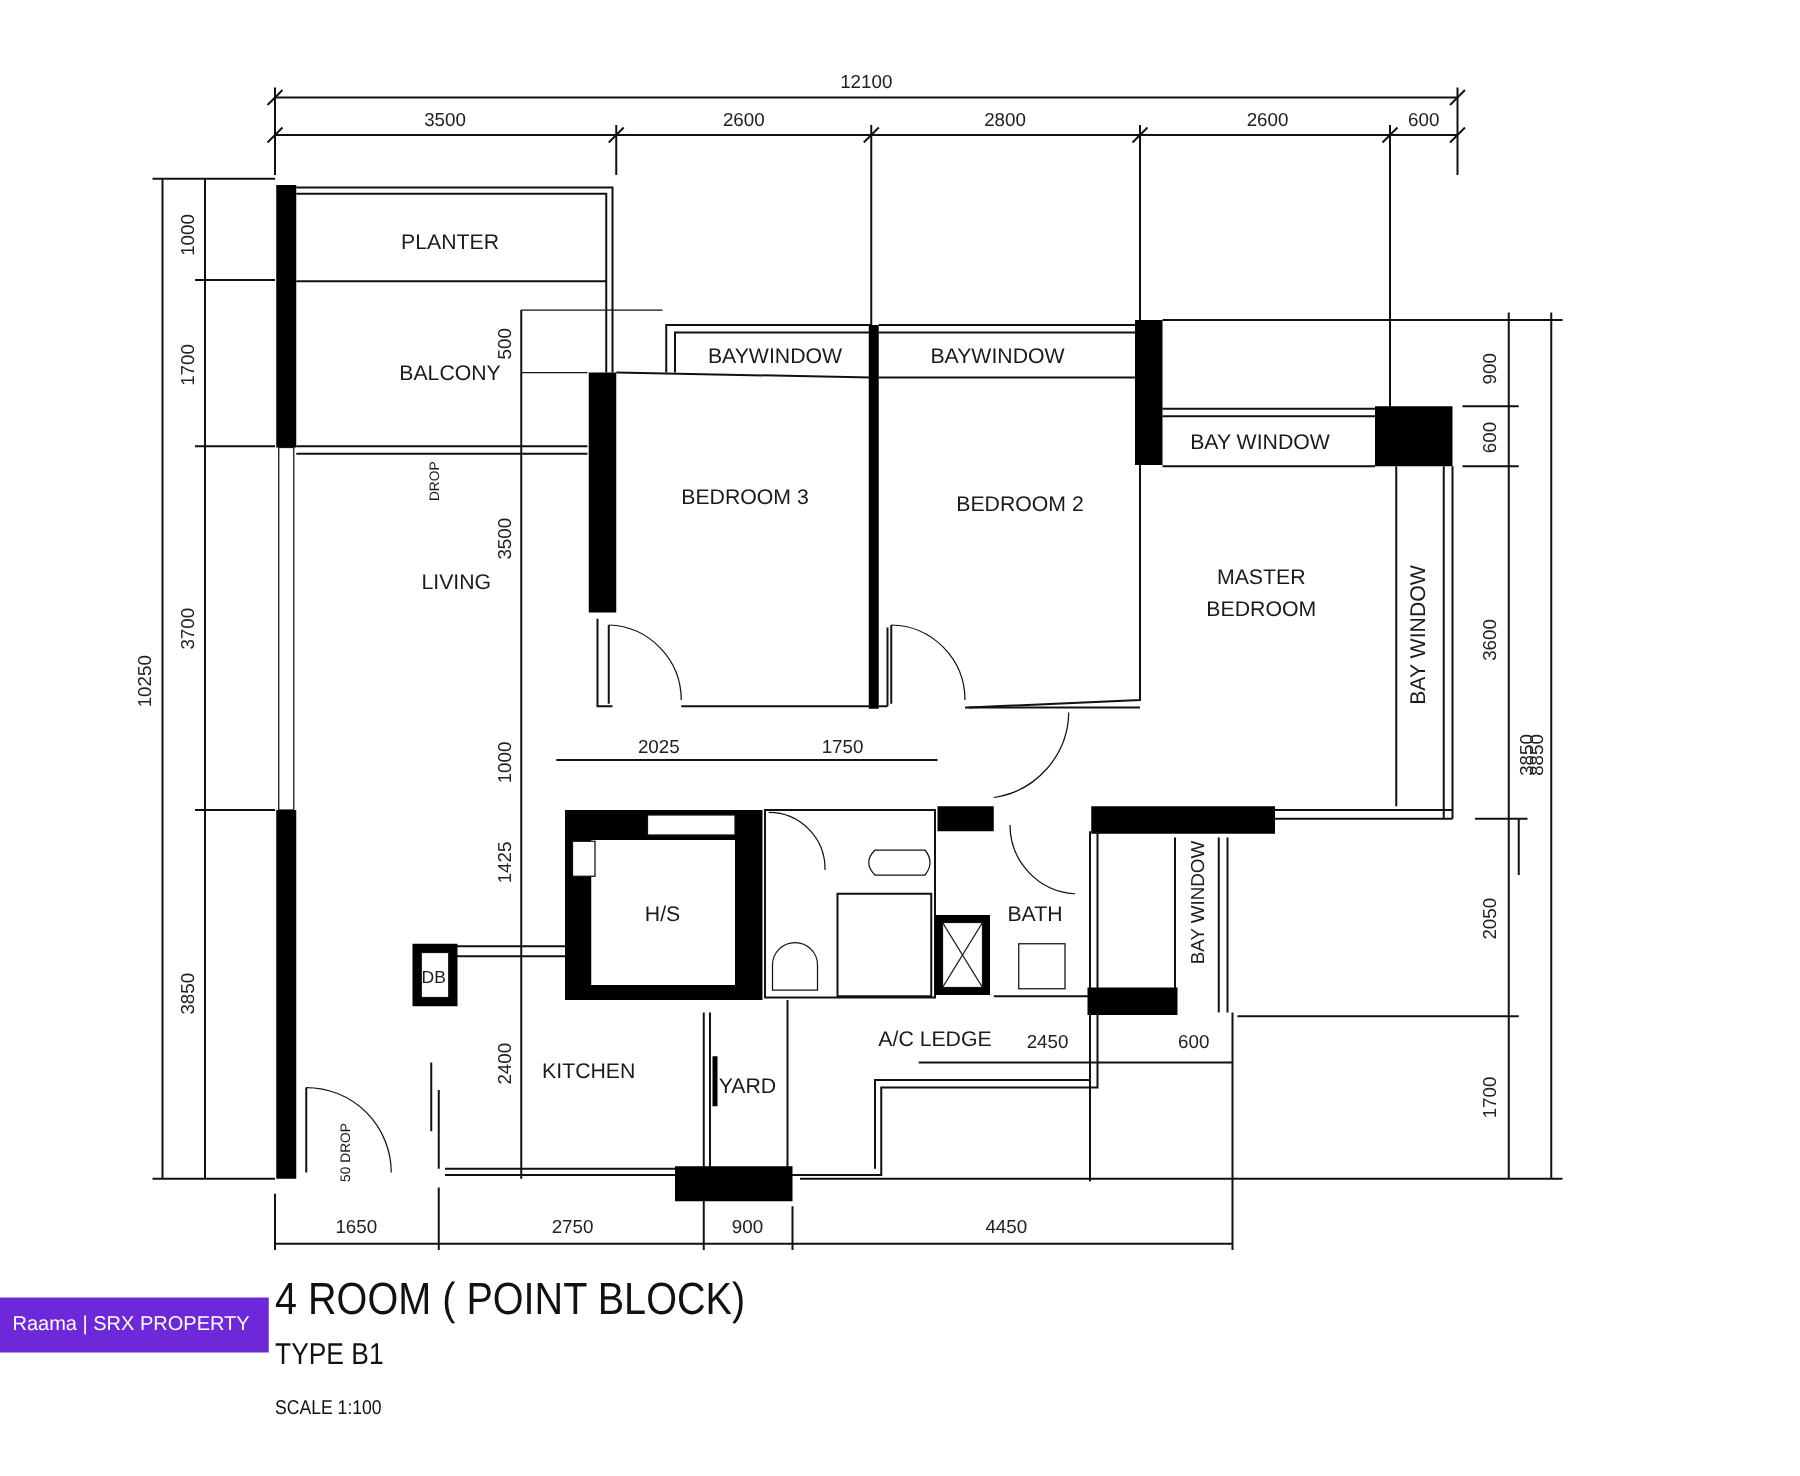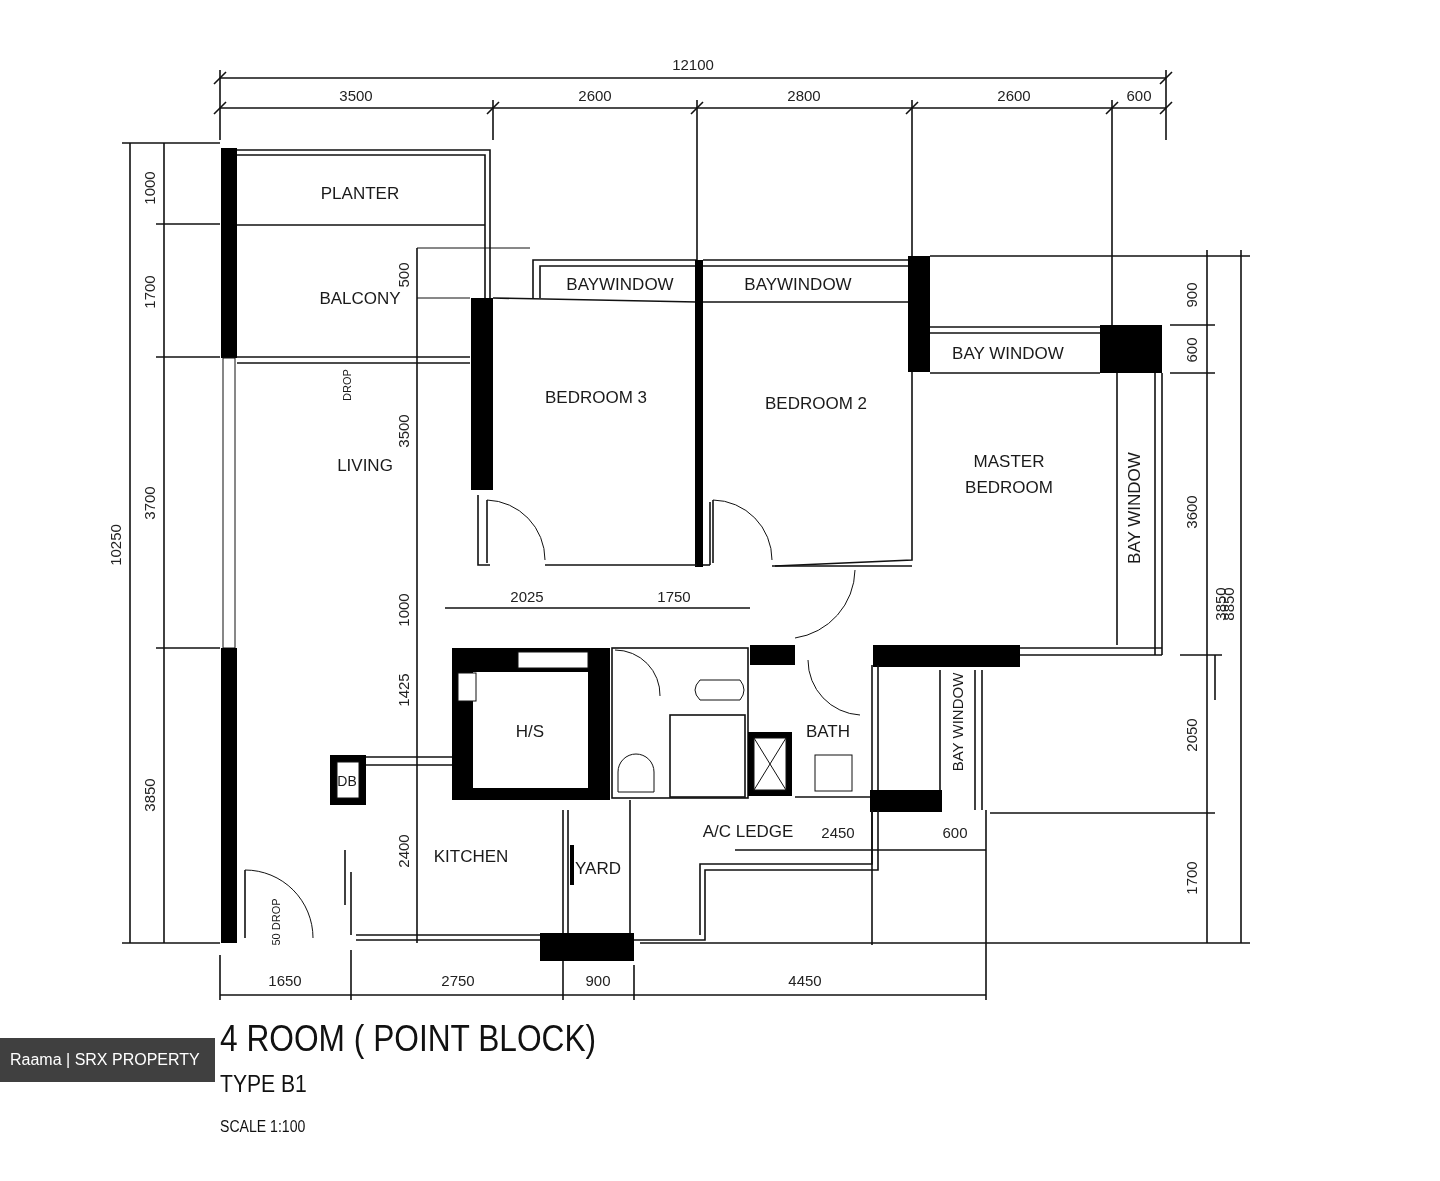--- a/index.html
+++ b/index.html
@@ -6,21 +6,21 @@
   body { width:1440px; height:1181px; position:relative; overflow:hidden; font-family:"Liberation Sans", sans-serif; }
   svg#plan { position:absolute; left:0; top:0; }
   .lbl { font-family:"Liberation Sans", sans-serif; fill:#1a1a1a; font-stretch:condensed; }
   .dim { font-family:"Liberation Sans", sans-serif; fill:#222; font-size:15px; }
   .room { font-size:17px; }
   .ln { stroke:#111; stroke-width:1.6; fill:none; }
   .thin { stroke:#111; stroke-width:1; fill:none; }
   .wall { fill:#000; }
   .watermark {
     position:absolute; left:0; top:1038px; width:215px; height:44px;
-    background:#404040; color:#ffffff; font-size:16px; line-height:44px;
+    background:#6d28d9; color:#ffffff; font-size:16px; line-height:44px;
     padding-left:10px; box-sizing:border-box;
   }
   .title { position:absolute; left:220px; color:#111; transform-origin:left top; white-space:nowrap; }
   .title.main { top:1018px; font-size:36px; transform:scaleX(0.88); }
   .title.sub { top:1070px; font-size:24px; transform:scaleX(0.88); }
   .title.scale { top:1118px; font-size:16px; transform:scaleX(0.88); }
 </style>
 </head>
 <body>
 

